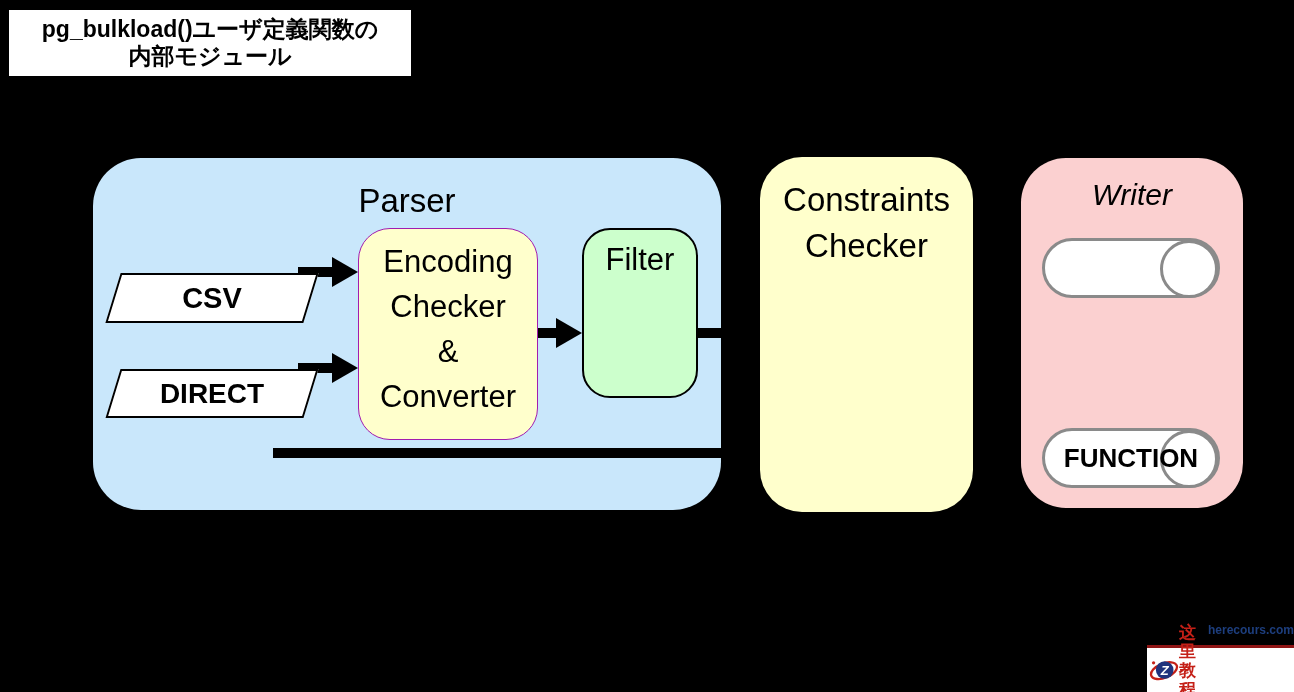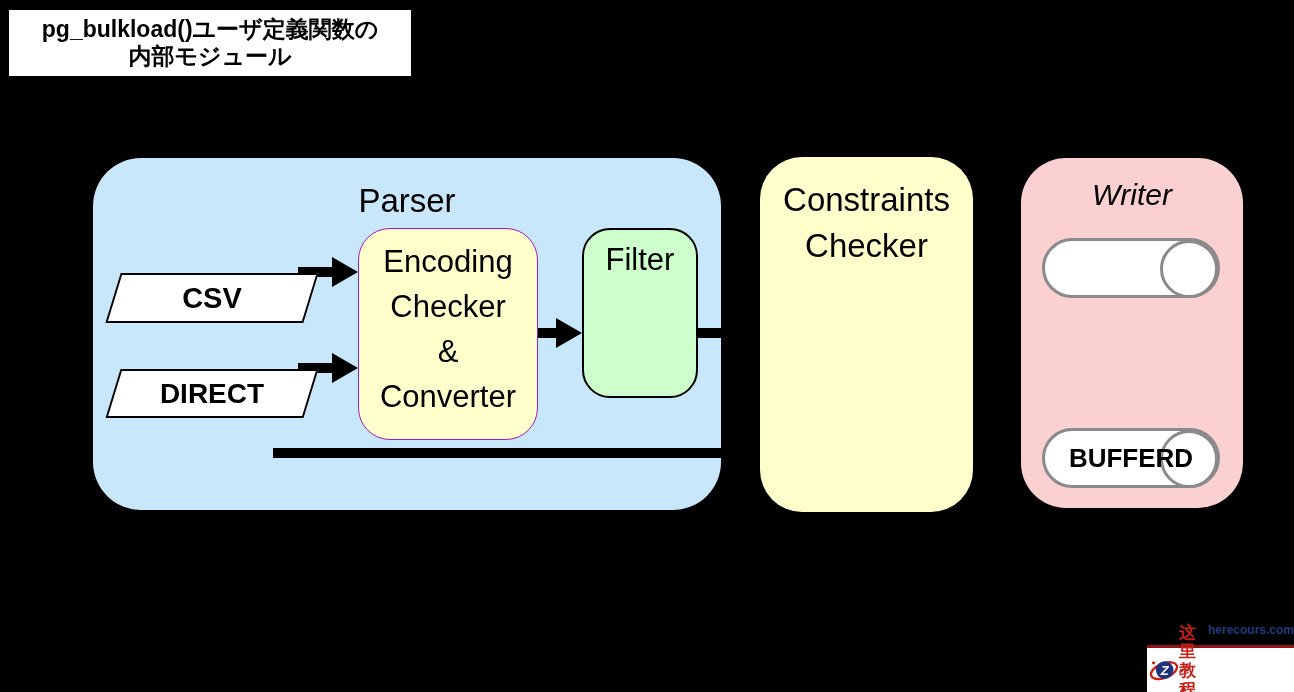--- a/index.html
+++ b/index.html
@@ -152,21 +152,21 @@
   </div>
 
   <div class="writer-box">
     <div class="group-label writer-label">Writer</div>
 
     <div class="pill pill-1">
       <div class="pill-circle"></div>
     </div>
     <div class="pill pill-3">
       <div class="pill-circle"></div>
-      <div class="pill-label">BUFFERD</div>
+      <div class="pill-label">FUNCTION</div>
     </div>
   </div>
 
   <div class="watermark">
     <svg width="46" height="42" viewBox="0 0 46 42">
       <ellipse cx="23" cy="22" rx="21" ry="11" fill="none" stroke="#C42017" stroke-width="3.5" transform="rotate(-22 23 22)"></ellipse>
       <circle cx="7" cy="10" r="2.5" fill="#C42017"></circle>
       <circle cx="24" cy="21" r="13.5" fill="#20337D"></circle>
       <text x="24" y="28" font-size="20" font-weight="bold" font-style="italic" fill="#ffffff" text-anchor="middle">Z</text>
     </svg>

